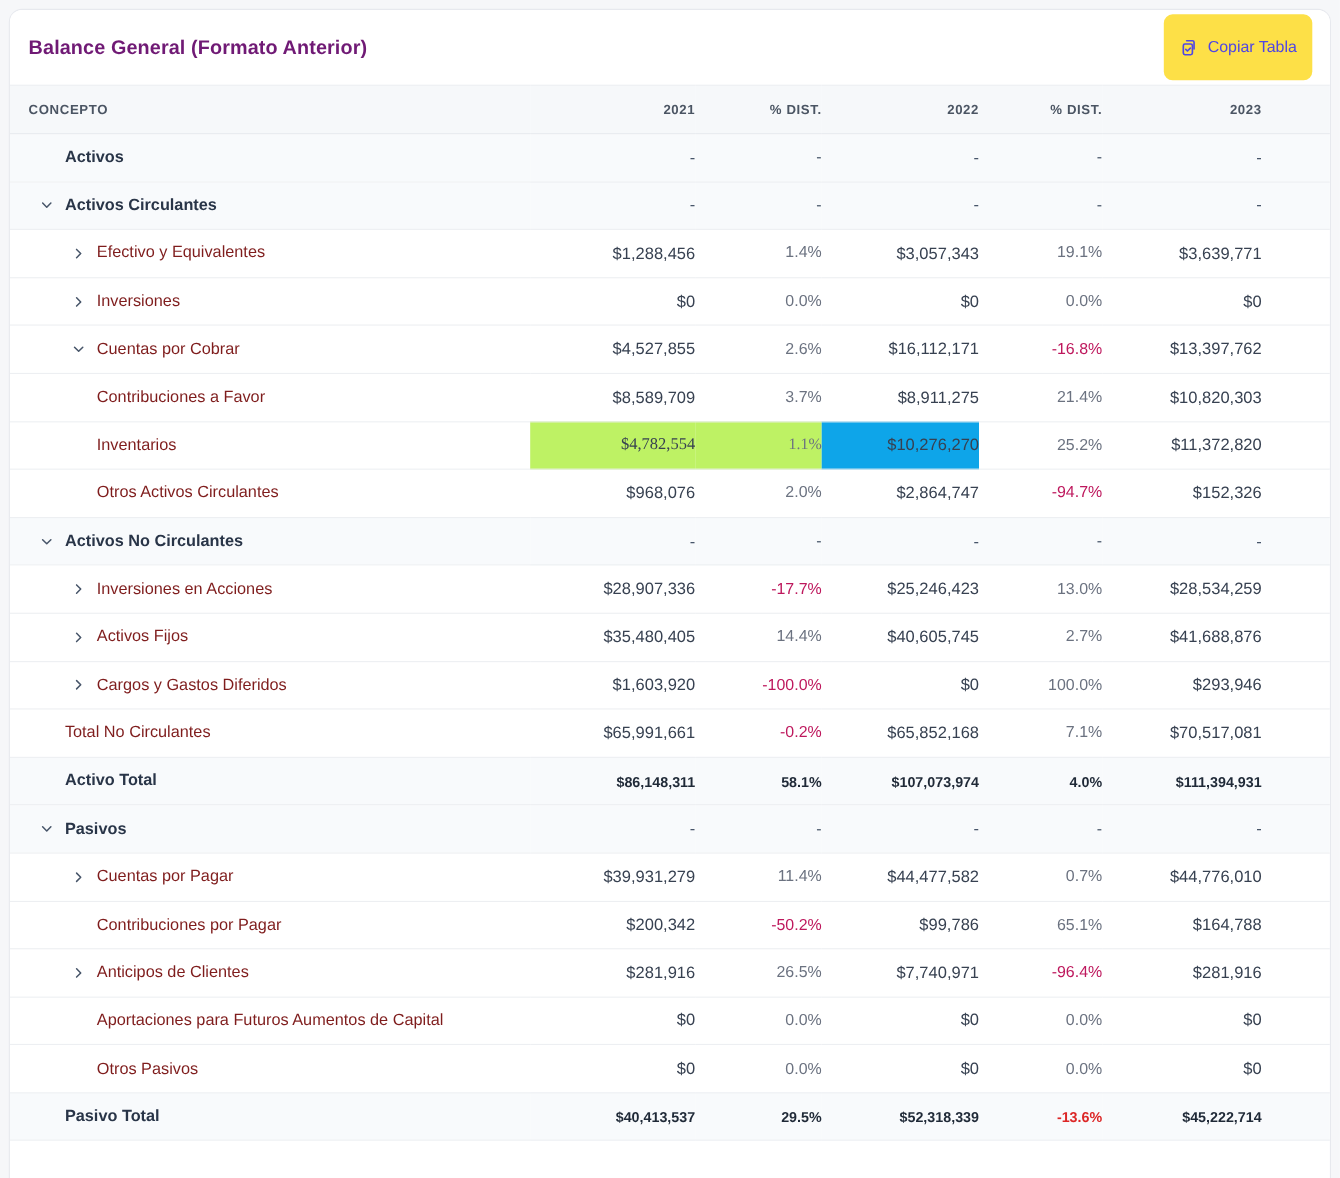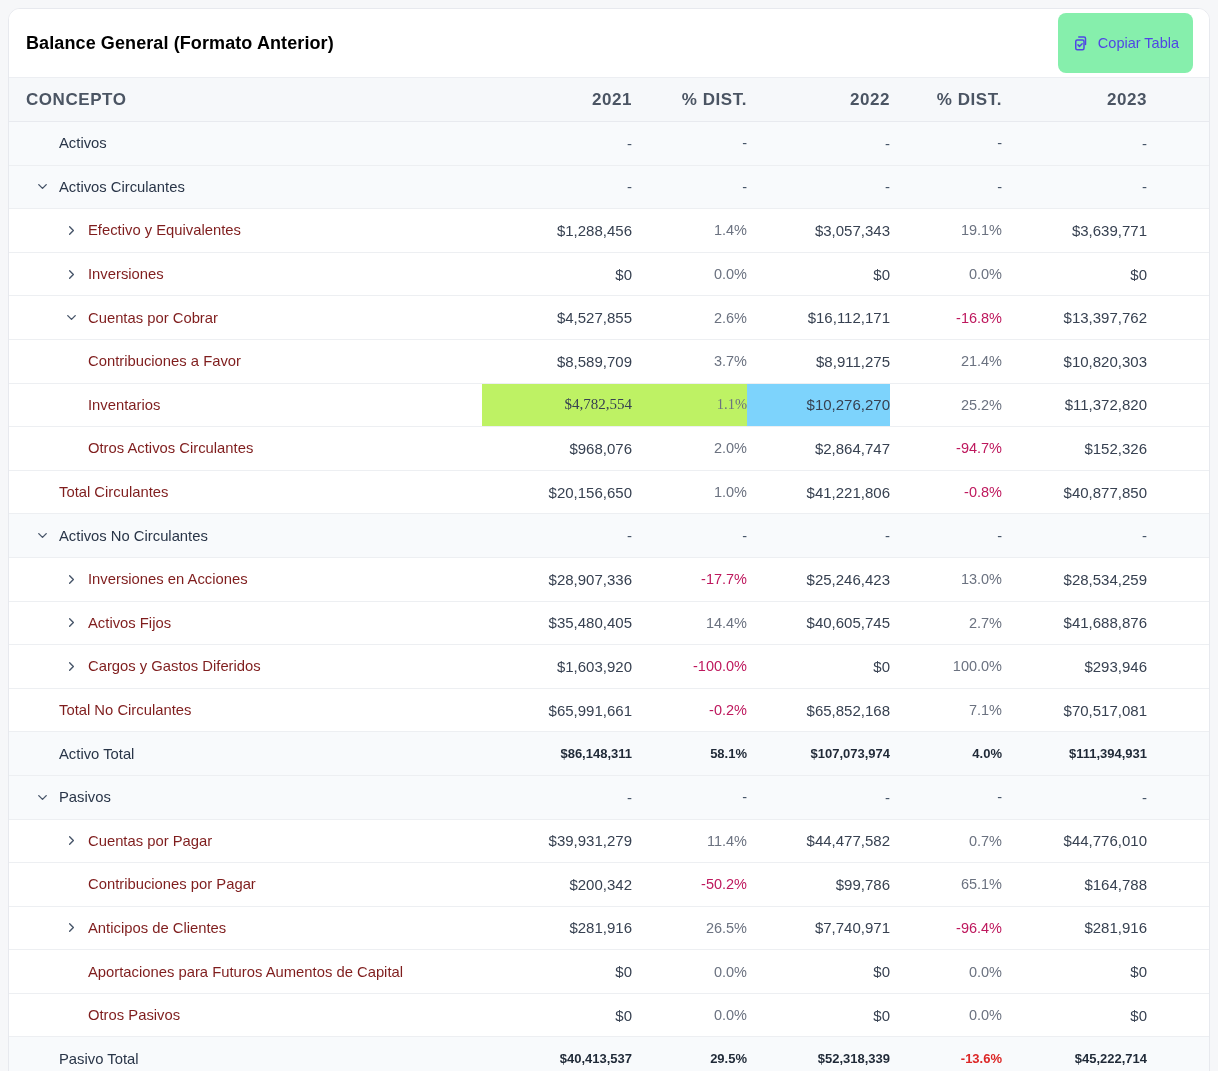--- a/index.html
+++ b/index.html
@@ -11,62 +11,62 @@
   }
   .card {
     position:absolute; left:8px; top:8px; width:1202px; height:1075px;
     background:#ffffff; border:1px solid #e7e9ee;
     border-radius:12px 12px 0 0; overflow:hidden;
   }
   .card-header {
     height:68px; display:flex; align-items:center; justify-content:space-between;
     padding:0 16px 0 17px; background:#ffffff;
   }
-  .card-title { font-size:18px; font-weight:700; color:#000000; letter-spacing:.1px; }
+  .card-title { font-size:18px; font-weight:700; color:#701a75; letter-spacing:.1px; }
   .copy-btn {
     display:flex; align-items:center; gap:8px;
-    background:#86efac; color:#4f46e5; border:none; border-radius:8px;
+    background:#fde047; color:#4f46e5; border:none; border-radius:8px;
     padding:21px 14px; font-size:14.5px; font-weight:500;
     font-family:"Liberation Sans", sans-serif; cursor:pointer;
   }
   .copy-btn svg { display:block; }
 
   table { width:100%; border-collapse:collapse; table-layout:fixed; }
   thead th {
     background:#f6f8fa; border-top:1px solid #eceef2; border-bottom:1px solid #e8eaef;
-    height:44px; font-size:17px; font-weight:700; letter-spacing:.55px;
+    height:44px; font-size:12px; font-weight:700; letter-spacing:.55px;
     color:#4b5563; text-transform:uppercase; vertical-align:middle;
   }
   th.h-concepto { text-align:left; padding-left:17px; }
   th.h-num { text-align:right; }
   th.h-last { padding-right:62px; }
 
   tbody td { height:43.6px; border-bottom:1px solid #edeff2; vertical-align:middle; font-size:15px; }
   tr.sec td, tr.grand td { background:#f8fafc; }
 
   .c-label { display:table-cell; white-space:nowrap; overflow:hidden; }
   .lab { color:#7f1d1d; font-size:14.8px; }
-  tr.sec .lab, tr.grand .lab { font-weight:400; color:#293548; }
+  tr.sec .lab, tr.grand .lab { font-weight:700; color:#293548; }
   .label-inner { display:flex; align-items:center; }
   .ind-1 .label-inner { padding-left:26px; }
   .ind-2 .label-inner { padding-left:55px; }
   .chev { width:15px; height:15px; margin-right:9px; flex:0 0 15px; color:#475569; display:inline-flex; align-items:center; justify-content:center; }
   .chev.right svg { transform:rotate(-90deg); }
   .chev.empty { visibility:hidden; }
 
   td.c-val { text-align:right; }
   td.money { color:#374151; }
   td.pct { color:#6b7280; font-size:14.5px; }
   td.neg { color:#be185d; }
   td.dash { color:#475569; }
   td.last { padding-right:62px; }
   tr.grand td.c-val { font-weight:700; color:#1f2937; font-size:13px; }
   tr.grand td.neg { color:#dc2626; }
   td.hl-light { background:#bef264;font-family:Liberation Serif, serif; }
-  td.hl-dark { background:#7dd3fc; }
+  td.hl-dark { background:#0ea5e9; }
 </style>
 </head>
 <body>
 
 <div class="card">
   <div class="card-header">
     <div class="card-title">Balance General (Formato Anterior)</div>
     <button class="copy-btn">
       <span>
         <svg width="18" height="18" viewBox="0 0 24 24" fill="none" stroke="#4f46e5" stroke-width="2" stroke-linecap="round" stroke-linejoin="round">
@@ -228,37 +228,20 @@
               </span>
               <span class="lab">Otros Activos Circulantes</span>
             </div>
           </td>
           <td class="c-val money">$968,076</td>
           <td class="c-val pct">2.0%</td>
           <td class="c-val money">$2,864,747</td>
           <td class="c-val pct neg">-94.7%</td>
           <td class="c-val money last">$152,326</td>
         </tr>
-        <tr class="row total">
-          <td class="c-label ind-1">
-            <div class="label-inner">
-              <span class="chev empty">
-                <svg width="15" height="15" viewBox="0 0 24 24" fill="none" stroke="currentColor" stroke-width="2.2" stroke-linecap="round" stroke-linejoin="round">
-                  <path d="M6 9l6 6 6-6"></path>
-                </svg>
-              </span>
-              <span class="lab">Total Circulantes</span>
-            </div>
-          </td>
-          <td class="c-val money">$20,156,650</td>
-          <td class="c-val pct">1.0%</td>
-          <td class="c-val money">$41,221,806</td>
-          <td class="c-val pct neg">-0.8%</td>
-          <td class="c-val money last">$40,877,850</td>
-        </tr>
         <tr class="row sec">
           <td class="c-label ind-1">
             <div class="label-inner">
               <span class="chev">
                 <svg width="15" height="15" viewBox="0 0 24 24" fill="none" stroke="currentColor" stroke-width="2.2" stroke-linecap="round" stroke-linejoin="round">
                   <path d="M6 9l6 6 6-6"></path>
                 </svg>
               </span>
               <span class="lab">Activos No Circulantes</span>
             </div>

